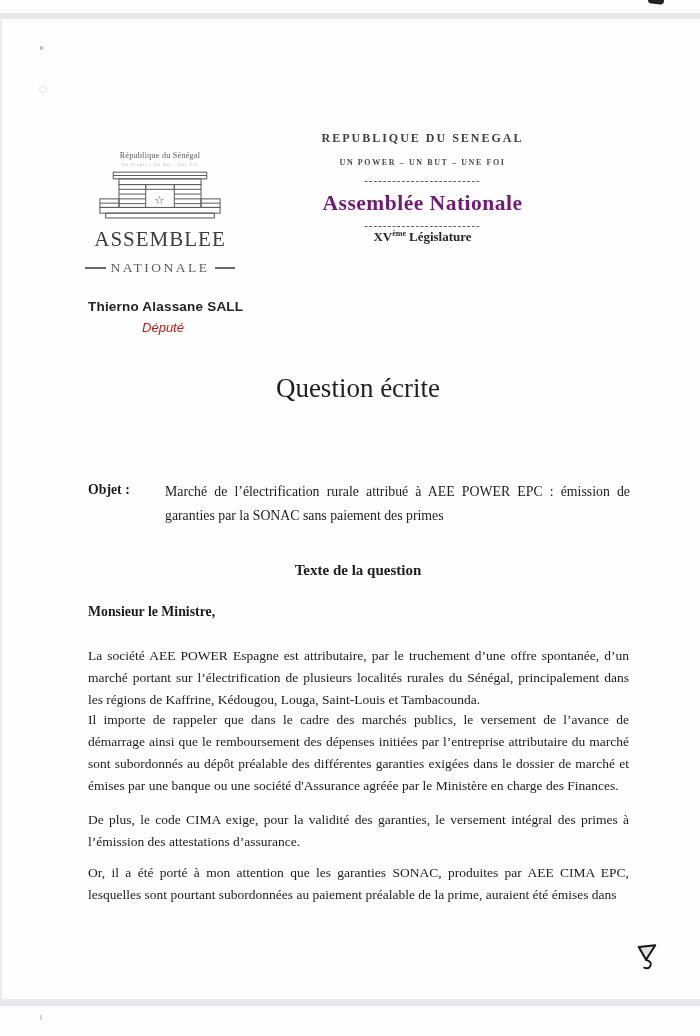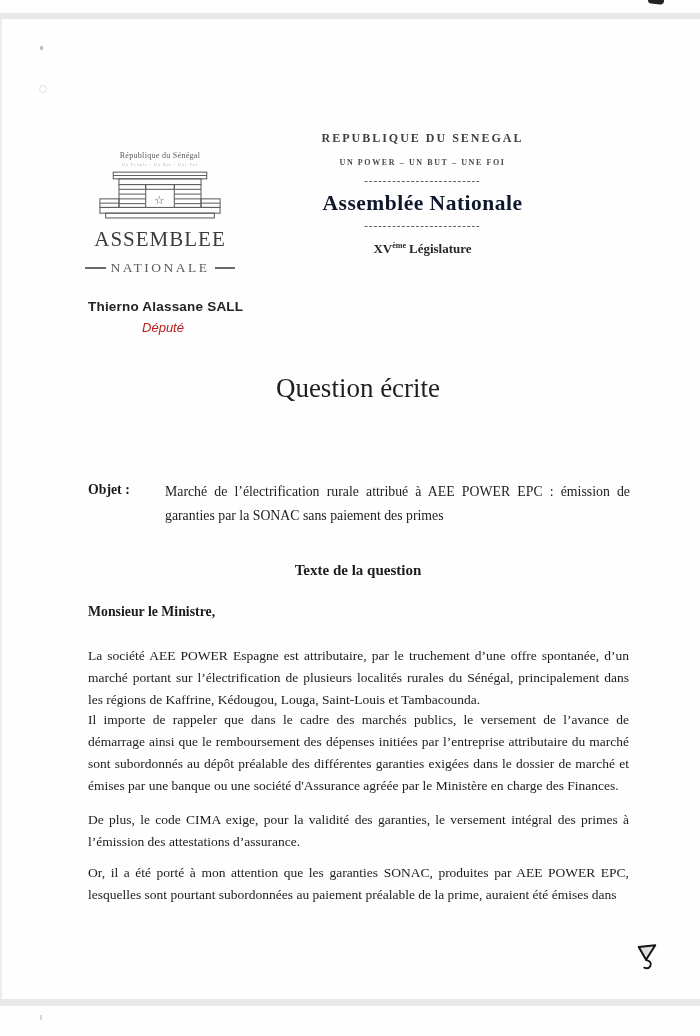--- a/index.html
+++ b/index.html
@@ -21,23 +21,23 @@
     border-radius:4px;transform:rotate(6deg);}
   .speck1{position:absolute;top:27px;left:40px;width:3px;height:4px;background:#8a8a8a;opacity:.55;border-radius:1px;}
   .speck2{position:absolute;top:66px;left:39px;width:6px;height:6px;border:1px solid #d0d0d0;border-radius:50%;opacity:.6;}
   .speck3{position:absolute;top:1015px;left:40px;width:2px;height:5px;background:#b9b9bd;opacity:.6;}
 
   
   .letterhead{position:absolute;top:112px;left:280px;width:285px;text-align:center;color:#3a3a3a;}
   .lh-republic{font-size:12px;font-weight:700;letter-spacing:2px;color:#3f3f3f;}
   .lh-motto{font-size:8px;font-weight:700;letter-spacing:1.6px;color:#4a4a4a;margin-top:12px;}
   .lh-sep{font-size:11px;letter-spacing:1px;color:#333;margin-top:9px;line-height:8px;}
-  .lh-assembly{font-size:21.5px;font-weight:700;letter-spacing:.5px;color:#0f172a;margin-top:7px;}
+  .lh-assembly{font-size:21.5px;font-weight:700;letter-spacing:.5px;color:#701a75;margin-top:7px;}
   .lh-sep2{margin-top:5px;}
-  .lh-legislature{font-size:13px;font-weight:700;color:#262626;margin-top:12px;}
+  .lh-legislature{font-size:13px;font-weight:700;color:#262626;}
   .lh-legislature sup{font-size:8px;}
   .lh-legislature .rest{margin-left:3px;}
 
   
   .seal{position:absolute;top:132px;left:85px;width:150px;text-align:center;color:#555;}
   .seal-caption{font-size:8px;color:#5a5a5a;letter-spacing:.3px;}
   .seal-subcaption{font-size:4px;color:#b0b0b0;letter-spacing:1px;margin-top:2px;}
   .seal svg{margin-top:3px;}
   .seal-wordmark{font-size:21px;letter-spacing:1px;color:#3c3c3c;font-weight:500;margin-top:1px;}
   .seal-sub{display:flex;align-items:center;justify-content:center;gap:5px;margin-top:8px;
@@ -133,21 +133,21 @@
   <div class="subject-label b">Objet :</div>
   <div class="subject-value">Marché de l’électrification rurale attribué à AEE POWER EPC : émission de garanties par la SONAC sans paiement des primes</div>
 
   <div class="section-heading">Texte de la question</div>
 
   <div class="salutation">Monsieur le Ministre,</div>
 
   <p class="para para1">La société AEE POWER Espagne est attributaire, par le truchement d’une offre spontanée, d’un marché portant sur l’électrification de plusieurs localités rurales du Sénégal, principalement dans les régions de Kaffrine, Kédougou, Louga, Saint-Louis et Tambacounda.</p>
   <p class="para para2">Il importe de rappeler que dans le cadre des marchés publics, le versement de l’avance de démarrage ainsi que le remboursement des dépenses initiées par l’entreprise attributaire du marché sont subordonnés au dépôt préalable des différentes garanties exigées dans le dossier de marché et émises par une banque ou une société d'Assurance agréée par le Ministère en charge des Finances.</p>
   <p class="para para3">De plus, le code CIMA exige, pour la validité des garanties, le versement intégral des primes à l’émission des attestations d’assurance.</p>
-  <p class="para para4">Or, il a été porté à mon attention que les garanties SONAC, produites par AEE POWER EPC, lesquelles sont pourtant subordonnées au paiement préalable de la prime, auraient été émises dans</p>
+  <p class="para para4">Or, il a été porté à mon attention que les garanties SONAC, produites par AEE CIMA EPC, lesquelles sont pourtant subordonnées au paiement préalable de la prime, auraient été émises dans</p>
 
   <svg class="paraph" viewBox="0 0 24 32">
     <path d="M3 4 L21 2 L11 18 Z" fill="rgba(0,0,0,0.12)" stroke="#141414" stroke-width="2.2" stroke-linejoin="round"></path>
     <path d="M11 18 Q18 20 15.5 25 Q13.5 28.5 9 26.5" fill="none" stroke="#141414" stroke-width="2" stroke-linecap="round"></path>
   </svg>
 
   <div class="speck1"></div>
   <div class="speck2"></div>
 </div>
 

